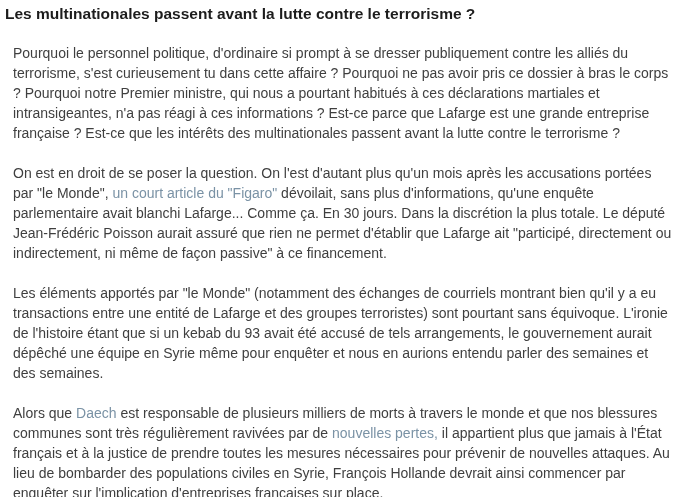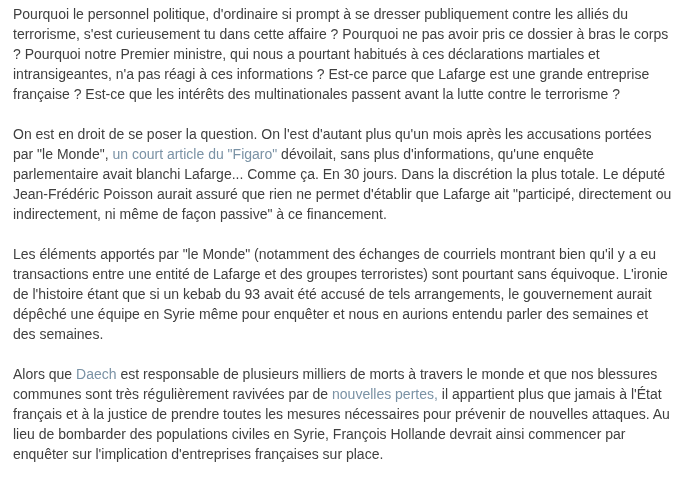--- a/index.html
+++ b/index.html
@@ -39,19 +39,20 @@
   .article-body a {
     color: var(--link-color);
     text-decoration: none;
     cursor: pointer;
   }
 </style>
 </head>
 <body>
 
 <div class="article">
+  <h2>Les multinationales passent avant la lutte contre le terrorisme ?</h2>
   <div class="article-body">
       <p><span>Pourquoi le personnel politique, d'ordinaire si prompt à se dresser publiquement contre les alliés du terrorisme, s'est curieusement tu dans cette affaire ? Pourquoi ne pas avoir pris ce dossier à bras le corps ? Pourquoi notre Premier ministre, qui nous a pourtant habitués à ces déclarations martiales et intransigeantes, n'a pas réagi à ces informations ? Est-ce parce que Lafarge est une grande entreprise française ? Est-ce que les intérêts des multinationales passent avant la lutte contre le terrorisme ?</span></p>
       <p><span>On est en droit de se poser la question. On l'est d'autant plus qu'un mois après les accusations portées par "le Monde", </span><a href="#">un court article du "Figaro"</a><span> dévoilait, sans plus d'informations, qu'une enquête parlementaire avait blanchi Lafarge... Comme ça. En 30 jours. Dans la discrétion la plus totale. Le député Jean-Frédéric Poisson aurait assuré que rien ne permet d'établir que Lafarge ait "participé, directement ou indirectement, ni même de façon passive" à ce financement.</span></p>
       <p><span>Les éléments apportés par "le Monde" (notamment des échanges de courriels montrant bien qu'il y a eu transactions entre une entité de Lafarge et des groupes terroristes) sont pourtant sans équivoque. L'ironie de l'histoire étant que si un kebab du 93 avait été accusé de tels arrangements, le gouvernement aurait dépêché une équipe en Syrie même pour enquêter et nous en aurions entendu parler des semaines et des semaines.</span></p>
       <p><span>Alors que </span><a href="#">Daech</a><span> est responsable de plusieurs milliers de morts à travers le monde et que nos blessures communes sont très régulièrement ravivées par de </span><a href="#">nouvelles pertes,</a><span> il appartient plus que jamais à l'État français et à la justice de prendre toutes les mesures nécessaires pour prévenir de nouvelles attaques. Au lieu de bombarder des populations civiles en Syrie, François Hollande devrait ainsi commencer par enquêter sur l'implication d'entreprises françaises sur place.</span></p>
     </div>
 </div>
 
 </body></html>

